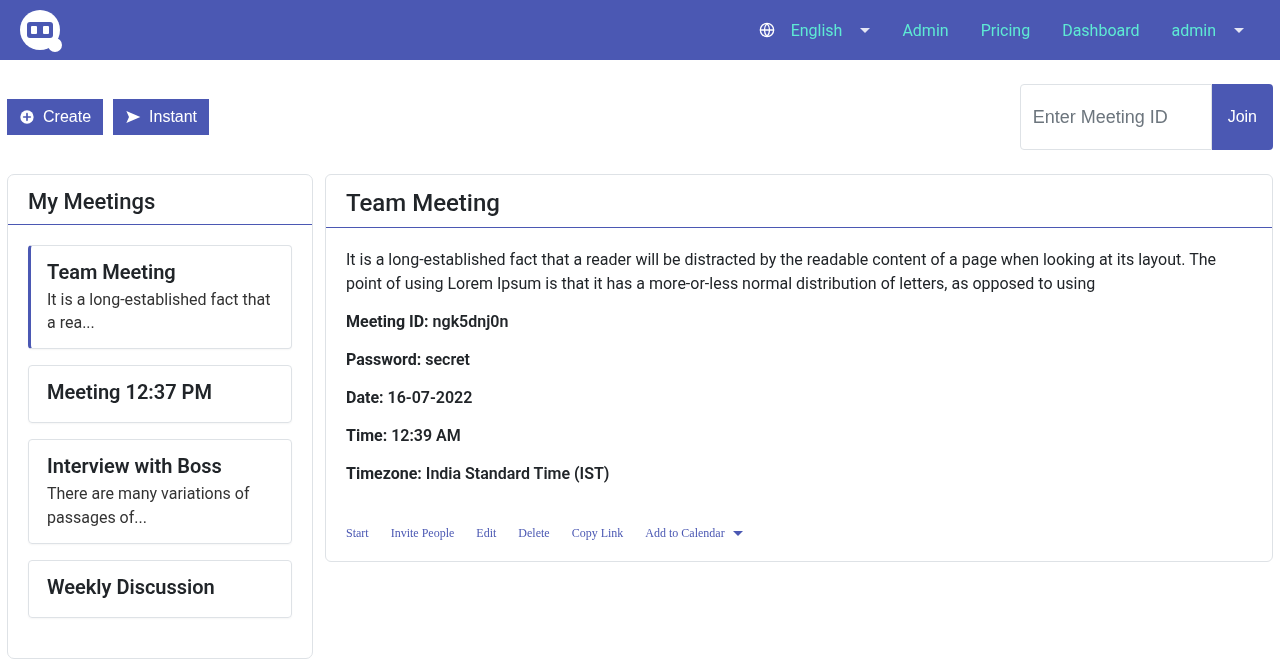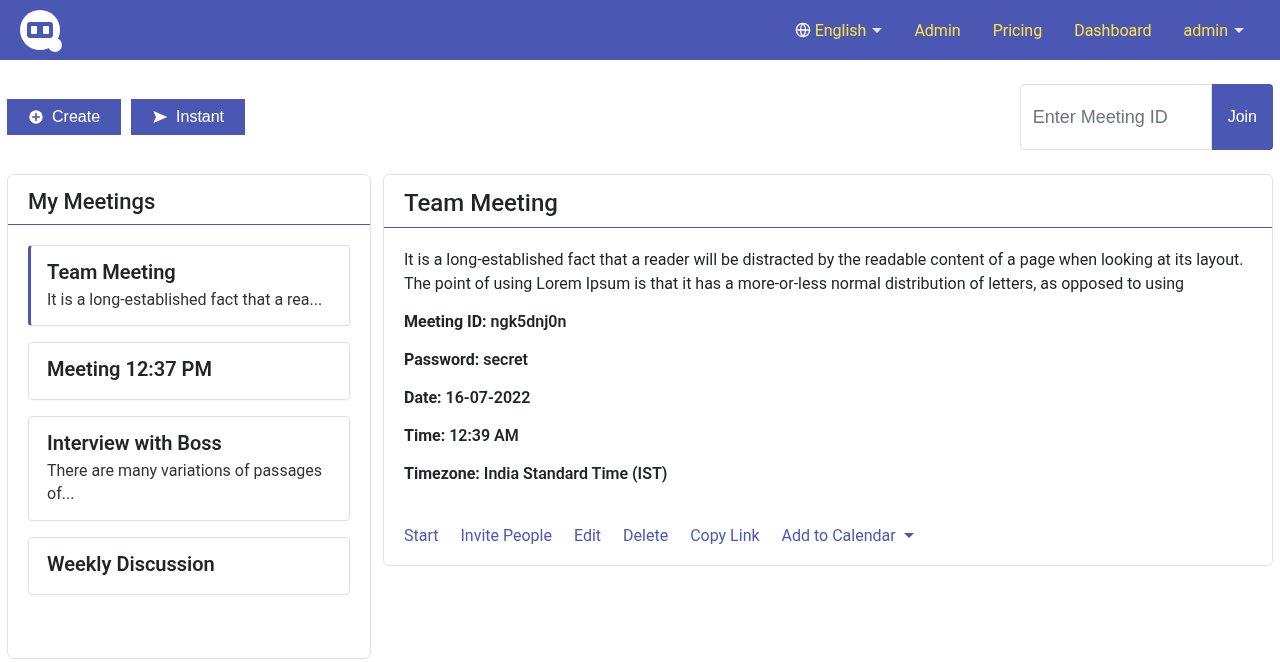--- a/index.html
+++ b/index.html
@@ -22,26 +22,26 @@
     display:flex;
     align-items:center;
     padding: 0 20px;
   }
   .navbar .brand {
     display:flex;
     align-items:center;
   }
   .navbar .spacer { flex:1; }
   .nav-link {
-    color:#fde047;
+    color:#5eead4;
     padding: 8px 16px;
     font-size:16px;
     display:flex;
     align-items:center;
-    gap:4px;
+    gap:16px;
     cursor:pointer;
   }
   .caret {
     width:0;height:0;
     border-left:5px solid transparent;
     border-right:5px solid transparent;
     border-top:5px solid rgba(255,255,255,0.85);
     margin-left:2px;
   }
   .globe-icon {
@@ -52,21 +52,21 @@
   .toolbar {
     display:flex;
     align-items:center;
     padding: 24px 7px 24px 7px;
   }
   .btn {
     background: var(--primary);
     color:#fff;
     border:none;
     border-radius:0;
-    padding: 9px 21px;
+    padding: 9px 12px;
     font-size:16px;
     cursor:pointer;
     display:inline-flex;
     align-items:center;
     gap:8px;
   }
   .btn + .btn { margin-left:10px; }
   .toolbar .spacer { flex:1; }
   .input-group {
     display:flex;
@@ -91,21 +91,21 @@
     gap:12px;
     padding: 0 7px 20px 7px;
     align-items:flex-start;
   }
   .card {
     border:1px solid var(--border);
     border-radius:6px;
     background:#fff;
   }
   .sidebar {
-    width:364px;
+    width:306px;
     flex-shrink:0;
     height:485px;
     overflow:hidden;
     position:relative;
     border-radius:7px;
   }
   .sidebar-title {
     font-size:22px;
     font-weight:500;
     padding: 14px 20px 10px 20px;
@@ -162,25 +162,26 @@
   .detail-body .label { font-weight:700; }
   .detail-body .value { font-weight:600; }
   .actions {
     display:flex;
     gap:22px;
     padding: 6px 20px 20px 20px;
     flex-wrap:wrap;
   }
   .action-link {
     color: var(--primary);
-    font-size:16px;
+    font-size:12px;
     cursor:pointer;
     display:inline-flex;
     align-items:center;
     gap:6px;
+    font-family:Liberation Serif, serif;
   }
   .caret-dark {
     width:0;height:0;
     border-left:5px solid transparent;
     border-right:5px solid transparent;
     border-top:5px solid var(--primary);
     margin-left:2px;
   }
 
   

